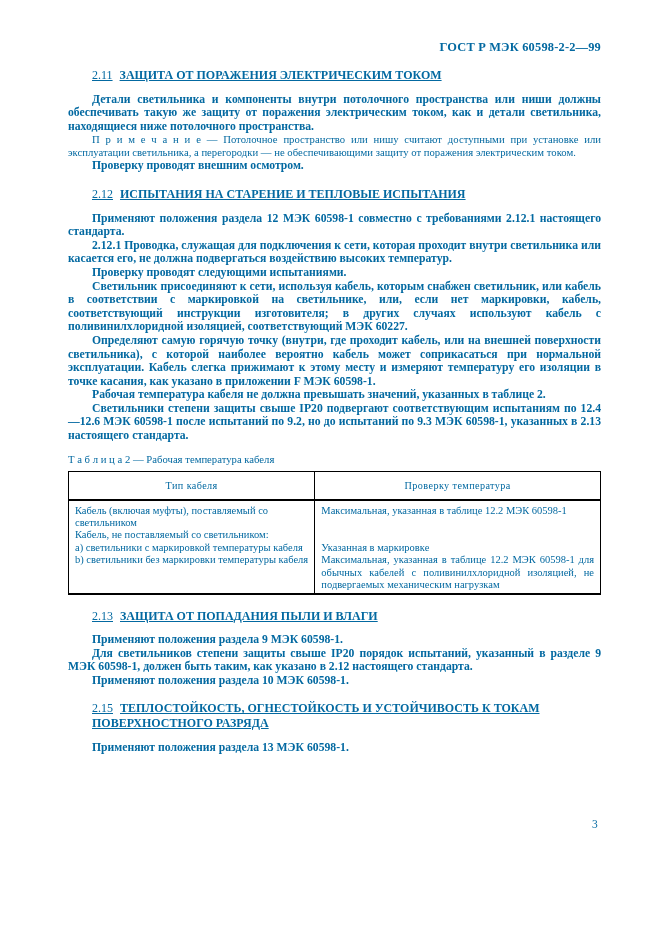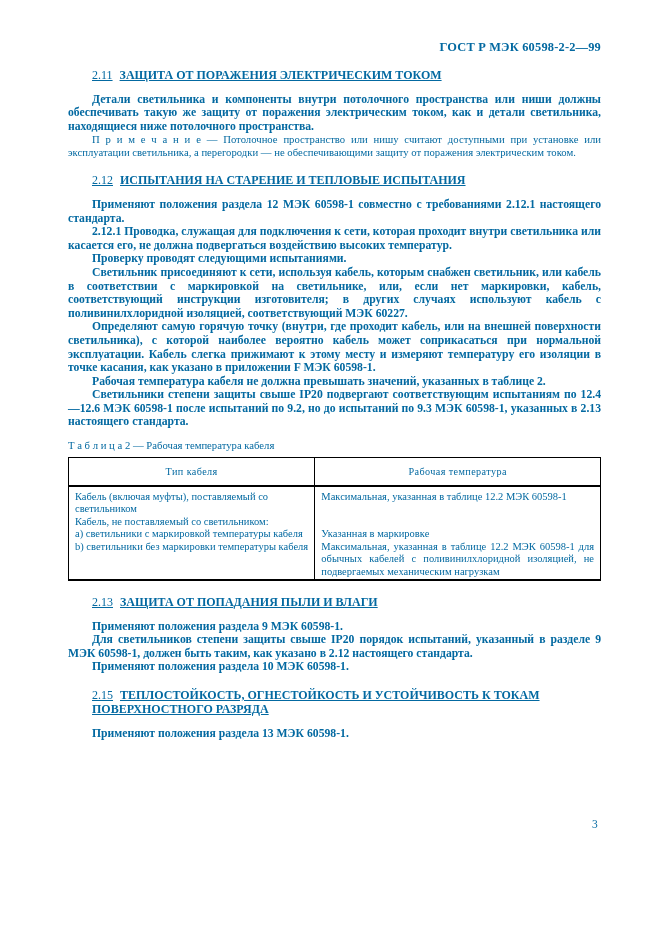--- a/index.html
+++ b/index.html
@@ -101,20 +101,21 @@
 
     <div class="running-header">ГОСТ Р МЭК 60598-2-2—99</div>
 
     <section>
       <div class="heading">
         <span class="num">2.11</span><span class="title">ЗАЩИТА ОТ ПОРАЖЕНИЯ ЭЛЕКТРИЧЕСКИМ ТОКОМ</span>
       </div>
       <p class="p">Детали светильника и компоненты внутри потолочного пространства или ниши должны обеспечивать такую же защиту от поражения электрическим током, как и детали светильника, находящиеся ниже потолочного пространства.</p>
       <p class="note"><span>П р и м е ч а н и е</span>
         <span>— Потолочное пространство или нишу считают доступными при установке или эксплуатации светильника, а перегородки — не обеспечивающими защиту от поражения электрическим током.</span></p>
+      <p class="p">Проверку проводят внешним осмотром.</p>
     </section>
 
     <section>
       <div class="heading">
         <span class="num">2.12</span><span class="title">ИСПЫТАНИЯ НА СТАРЕНИЕ И ТЕПЛОВЫЕ ИСПЫТАНИЯ</span>
       </div>
       <p class="p">Применяют положения раздела 12 МЭК 60598-1 совместно с требованиями 2.12.1 настоящего стандарта.</p>
       <p class="p">2.12.1 Проводка, служащая для подключения к сети, которая проходит внутри светильника или касается его, не должна подвергаться воздействию высоких температур.</p>
       <p class="p">Проверку проводят следующими испытаниями.</p>
       <p class="p">Светильник присоединяют к сети, используя кабель, которым снабжен светильник, или кабель в соответствии с маркировкой на светильнике, или, если нет маркировки, кабель, соответствующий инструкции изготовителя; в других случаях используют кабель с поливинилхлоридной изоляцией, соответствующий МЭК 60227.</p>
@@ -126,21 +127,21 @@
         <span>— Рабочая температура кабеля</span></p>
 
       <table class="gost">
         <colgroup>
             <col class="c1">
             <col class="c2">
           </colgroup>
         <thead>
           <tr>
             <th>Тип кабеля</th>
-            <th>Рабочая температура</th>
+            <th>Проверку температура</th>
           </tr>
         </thead>
         <tbody>
           <tr>
             <td>Кабель (включая муфты), поставляемый со светильником</td>
             <td>Максимальная, указанная в таблице 12.2 МЭК 60598-1</td>
           </tr>
           <tr>
             <td>Кабель, не поставляемый со светильником:</td>
             <td></td>

